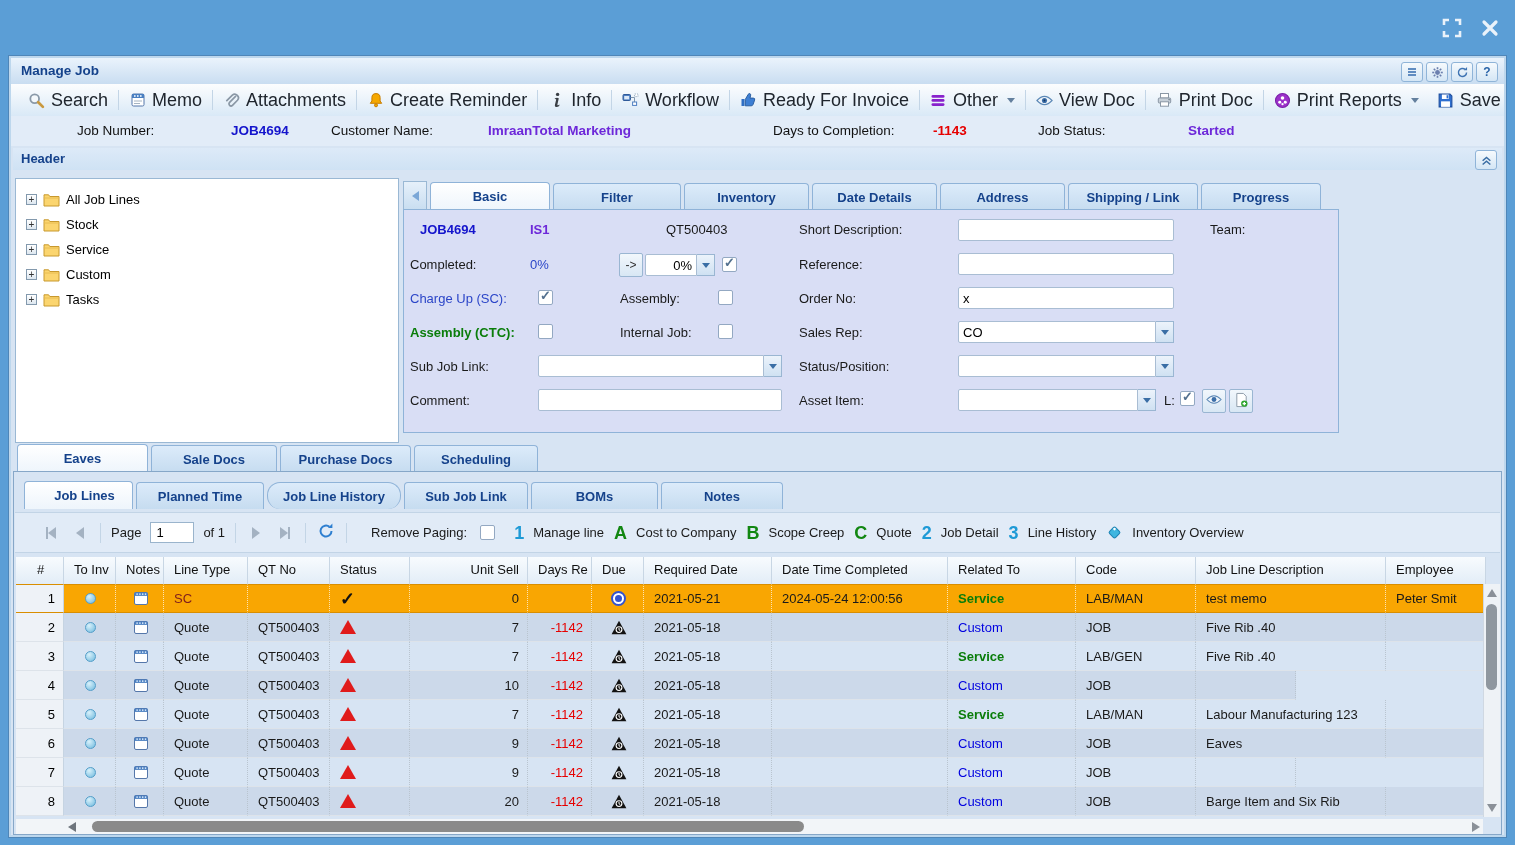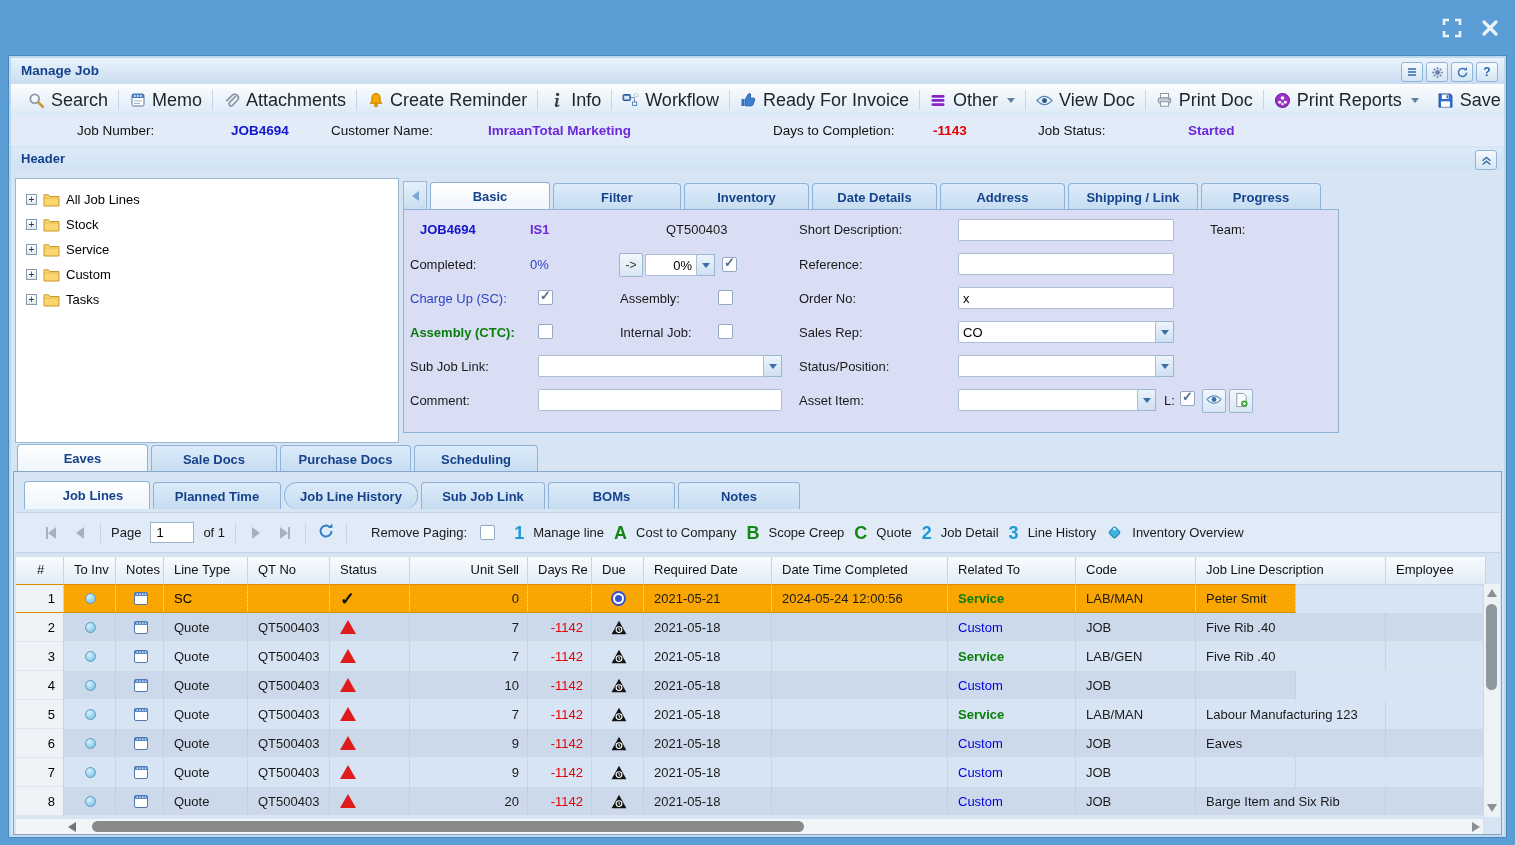--- a/index.html
+++ b/index.html
@@ -77,21 +77,21 @@
   .ghead{position:absolute;left:2px;top:85px;height:27px;display:flex;background:linear-gradient(#f8fbfe,#e2edf7);border-bottom:1px solid #c8d6e4;}
   .ghead .hc{box-sizing:border-box;border-right:1px solid #c8d6e4;padding:5px 8px 0 10px;font-size:13px;color:#111;overflow:hidden;white-space:nowrap;}
   .grows{position:absolute;left:2px;top:112px;}
   .grow{display:flex;height:29px;cursor:pointer;}
   .grow .c{box-sizing:border-box;border-right:1px dotted #b9c4cf;border-bottom:1px solid #dde3ea;display:flex;align-items:center;padding:0 8px 0 10px;overflow:hidden;white-space:nowrap;}
   .grow.stripe .c{background:#ccd9ea;}
   .grow.sel .c{background:#f9a602;border-top:1px solid #d98e00;border-bottom:1px solid #d98e00;border-right:1px dotted rgba(255,255,255,.7);}
   .grow .c.numcell, .grow.sel .c.numcell{background:#eef2f7;border-right:1px solid #c6d4e2;justify-content:flex-end;color:#000;}
   .c.r{justify-content:flex-end;}
   .days{color:#e60000;}
-  .lt-sc{color:#000000;}
+  .lt-sc{color:#7f1d1d;}
   .rel-service{color:#0a7d0a;font-weight:bold;}
   .rel-custom{color:#0000e0;}
   .dot{width:9px;height:9px;border-radius:50%;background:radial-gradient(circle at 35% 30%,#d8f1fb,#6fb9dd);border:1px solid #539ec9;}
   .chk{font-size:18px;font-weight:bold;color:#111;}
   .wtri{width:0;height:0;border-left:8px solid transparent;border-right:8px solid transparent;border-bottom:14px solid #e01b1b;}
   .radio{width:15px;height:15px;border-radius:50%;background:#fff;border:2px solid #3353cf;display:flex;align-items:center;justify-content:center;box-sizing:border-box;}
   .radio::after{content:"";width:7px;height:7px;border-radius:50%;background:#3353cf;}
 
   
   .vscroll{position:absolute;right:1px;top:112px;width:16px;height:233px;background:#eef2f6;border-left:1px solid #cfd8e2;}
@@ -496,21 +496,21 @@
 
   <div class="ltabs" id="ltabs">
       <span class="tab active" style="width: 131px;">Eaves</span>
       <span class="tab" style="width: 126px;">Sale Docs</span>
       <span class="tab" style="width: 131px;">Purchase Docs</span>
       <span class="tab" style="width: 124px;">Scheduling</span>
     </div>
 
   <div class="lowerpanel">
     <div class="stabs" id="stabs">
-        <span class="tab active" style="width: 126px; padding-left: 12px;">Job Lines</span>
+        <span class="tab active" style="width: 109px; padding-left: 12px;">Job Lines</span>
         <span class="tab" style="width: 128px;">Planned Time</span>
         <span class="tab" style="width: 134px; border-radius: 13px;">Job Line History</span>
         <span class="tab" style="width: 124px;">Sub Job Link</span>
         <span class="tab" style="width: 127px;">BOMs</span>
         <span class="tab" style="width: 122px;">Notes</span>
       </div>
 
     <div class="gridbar">
       <span class="pgbtn">
           <span class="bar"></span>
@@ -626,20 +626,21 @@
           <span class="c days r" style="width: 64px;"></span>
           <span class="c" style="width: 52px; justify-content: center;">
             <span class="radio"></span>
           </span>
           <span class="c" style="width: 128px;">2021-05-21</span>
           <span class="c" style="width: 176px;">2024-05-24 12:00:56</span>
           <span class="c" style="width: 128px;">
             <span class="rel-service">Service</span>
           </span>
           <span class="c" style="width: 120px;">LAB/MAN</span>
+          <span class="c" style="width: 190px;">test memo</span>
           <span class="c" style="width: 100px;">Peter Smit</span>
         </div>
         <div class="grow stripe">
           <span class="c numcell" style="width: 48px;">2</span>
           <span class="c" style="width: 52px; justify-content: center;">
             <span class="dot"></span>
           </span>
           <span class="c" style="width: 48px; justify-content: center;">
             <span class="i16">
               <svg width="16" height="15" viewBox="0 0 16 15">

